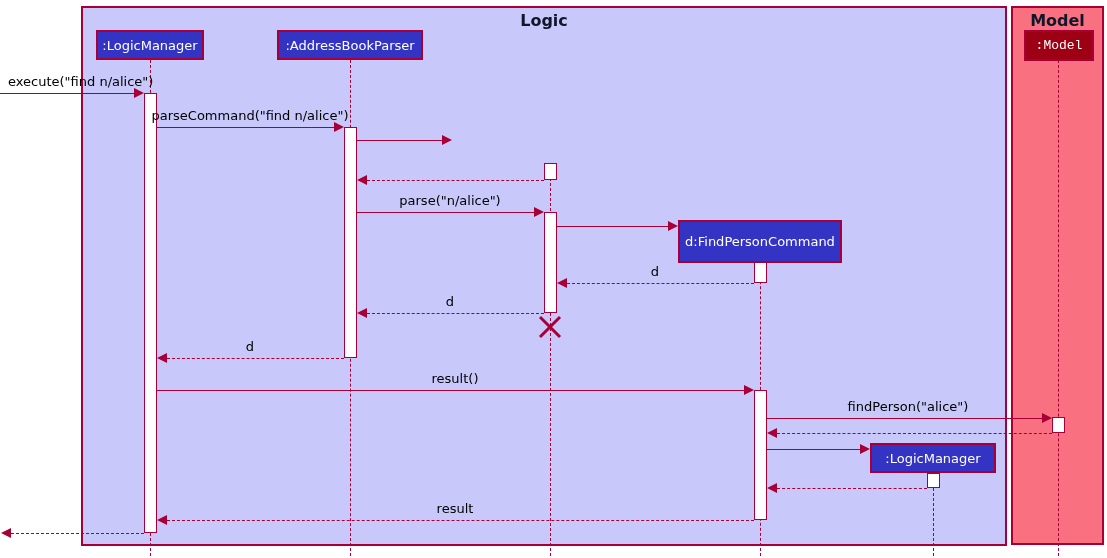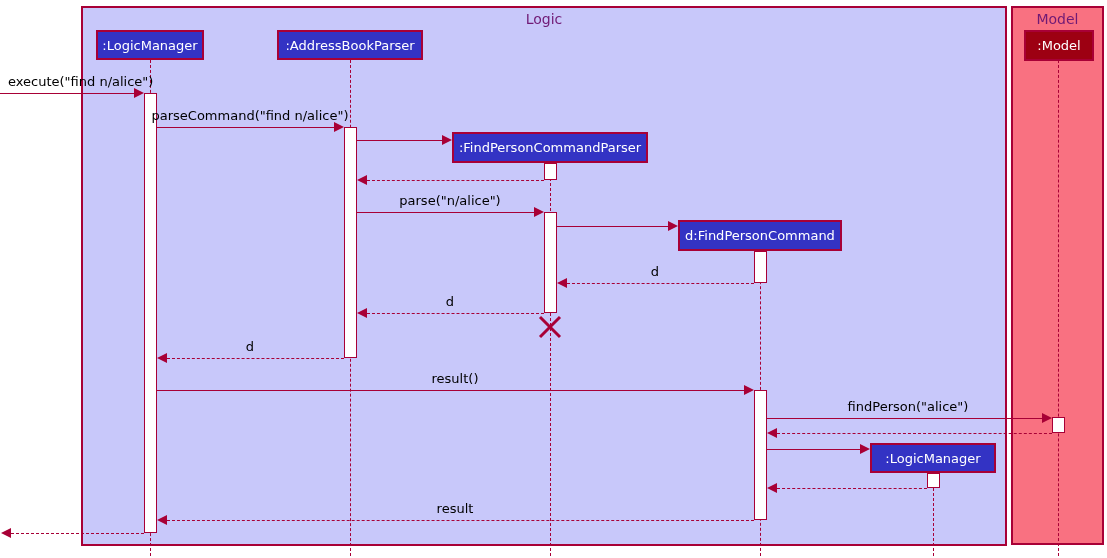--- a/index.html
+++ b/index.html
@@ -5,21 +5,21 @@
   html,body{margin:0;padding:0;background:#fff;}
   #diagram{
     position:relative;width:1107px;height:558px;background:#fff;overflow:hidden;
     font-family:"DejaVu Sans","Liberation Sans",sans-serif;
   }
   .frame{position:absolute;box-sizing:border-box;border:2px solid var(--line,#A80036);z-index:0;}
   .frame.logic{background:var(--logic_bg,#C8C8FA);}
   .frame.model{background:var(--model_bg,#F97181);}
   .frame-title{
     position:absolute;top:3px;left:0;width:100%;text-align:center;
-    color:#701a75;font-weight:normal;font-size:14px;z-index:1;
+    color:#0f172a;font-weight:bold;font-size:16px;z-index:1;
   }
   .lifeline{position:absolute;width:0;border-left:1px dashed var(--line,#A80036);z-index:1;}
   .activation{
     position:absolute;width:13px;box-sizing:border-box;
     background:var(--activation_fill,#fff);border:1px solid var(--line,#A80036);z-index:2;
   }
   .participant{
     position:absolute;box-sizing:border-box;border:2px solid var(--line,#A80036);
     background:var(--logic_fill,#3333C4);color:#fff;font-size:13px;
     display:flex;align-items:center;justify-content:center;white-space:nowrap;z-index:5;
@@ -125,18 +125,17 @@
 
   <div class="mline dashed" style="left:167px;top:520px;width:587px;"></div>
   <div class="ahead left" style="left:157px;top:515px;"></div>
   <div class="mlabel center" style="left:455px;top:501px;">result</div>
 
   <div class="mline dashed" style="left:11px;top:533px;width:133px;"></div>
   <div class="ahead left" style="left:1px;top:528px;"></div>
 
   <div class="participant" style="left:277px;top:30px;width:146px;height:30px;">:AddressBookParser</div>
   <div class="participant" style="left:96px;top:30px;width:108px;height:30px;">:LogicManager</div>
-  <div class="participant" style="left:452px;top:132px;width:196px;height:31px;">:FindPersonCommandParser</div>
-  <div class="participant" style="left:678px;top:220px;width:164px;height:31px;text-align:right;">d:FindPersonCommand</div>
+  <div class="participant" style="left:678px;top:220px;width:164px;height:43px;text-align:right;">d:FindPersonCommand</div>
   <div class="participant" style="left:870px;top:443px;width:126px;height:30px;">:LogicManager</div>
-  <div class="participant model" style="left:1024px;top:30px;width:70px;height:31px;">:Model</div>
+  <div class="participant model" style="left:1024px;top:30px;width:70px;height:31px;font-family:Liberation Mono, monospace;">:Model</div>
 
 </div>
 
 </body></html>

